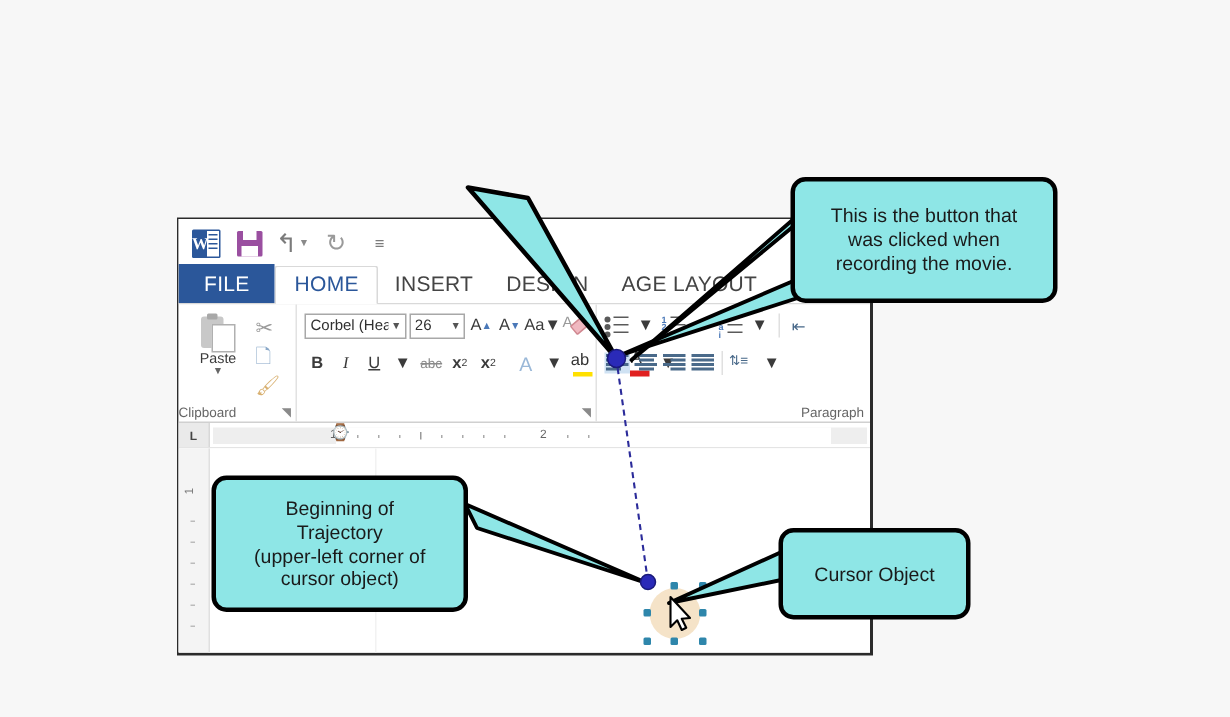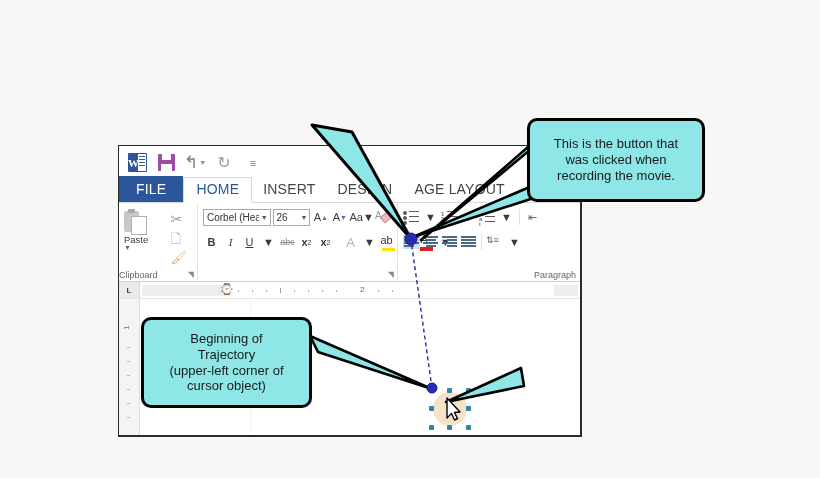--- a/index.html
+++ b/index.html
@@ -142,21 +142,21 @@
   }
   .rgroup-launcher {
     position: absolute; bottom: 2px; right: 3px;
     font-size: 8px; color: #8a8a8a;
   }
   .rgroup-body { display: flex; flex: 1; }
 
   
   .paste-col {
     width: 44px;
-    display:flex; flex-direction:column; align-items:flex-start;
+    display:flex; flex-direction:column; align-items:center;
     padding-top: 2px;
   }
   .clip-ico {
     width: 22px; height: 24px; position: relative;
   }
   .clip-ico .board {
     position:absolute; left:0; top:2px; width:15px; height:21px;
     background:#c8c8c8; border-radius:2px;
   }
   .clip-ico .clamp {
@@ -668,14 +668,17 @@
     <span class="ctext">This is the button that
 was clicked when
 recording the movie.</span>
   </div>
   <div class="callout" id="callout-begin">
     <span class="ctext">Beginning of
 Trajectory
 (upper-left corner of
 cursor object)</span>
   </div>
+  <div class="callout" id="callout-cursor">
+    <span class="ctext">Cursor Object</span>
+  </div>
 
 </div>
 
 </body></html>

